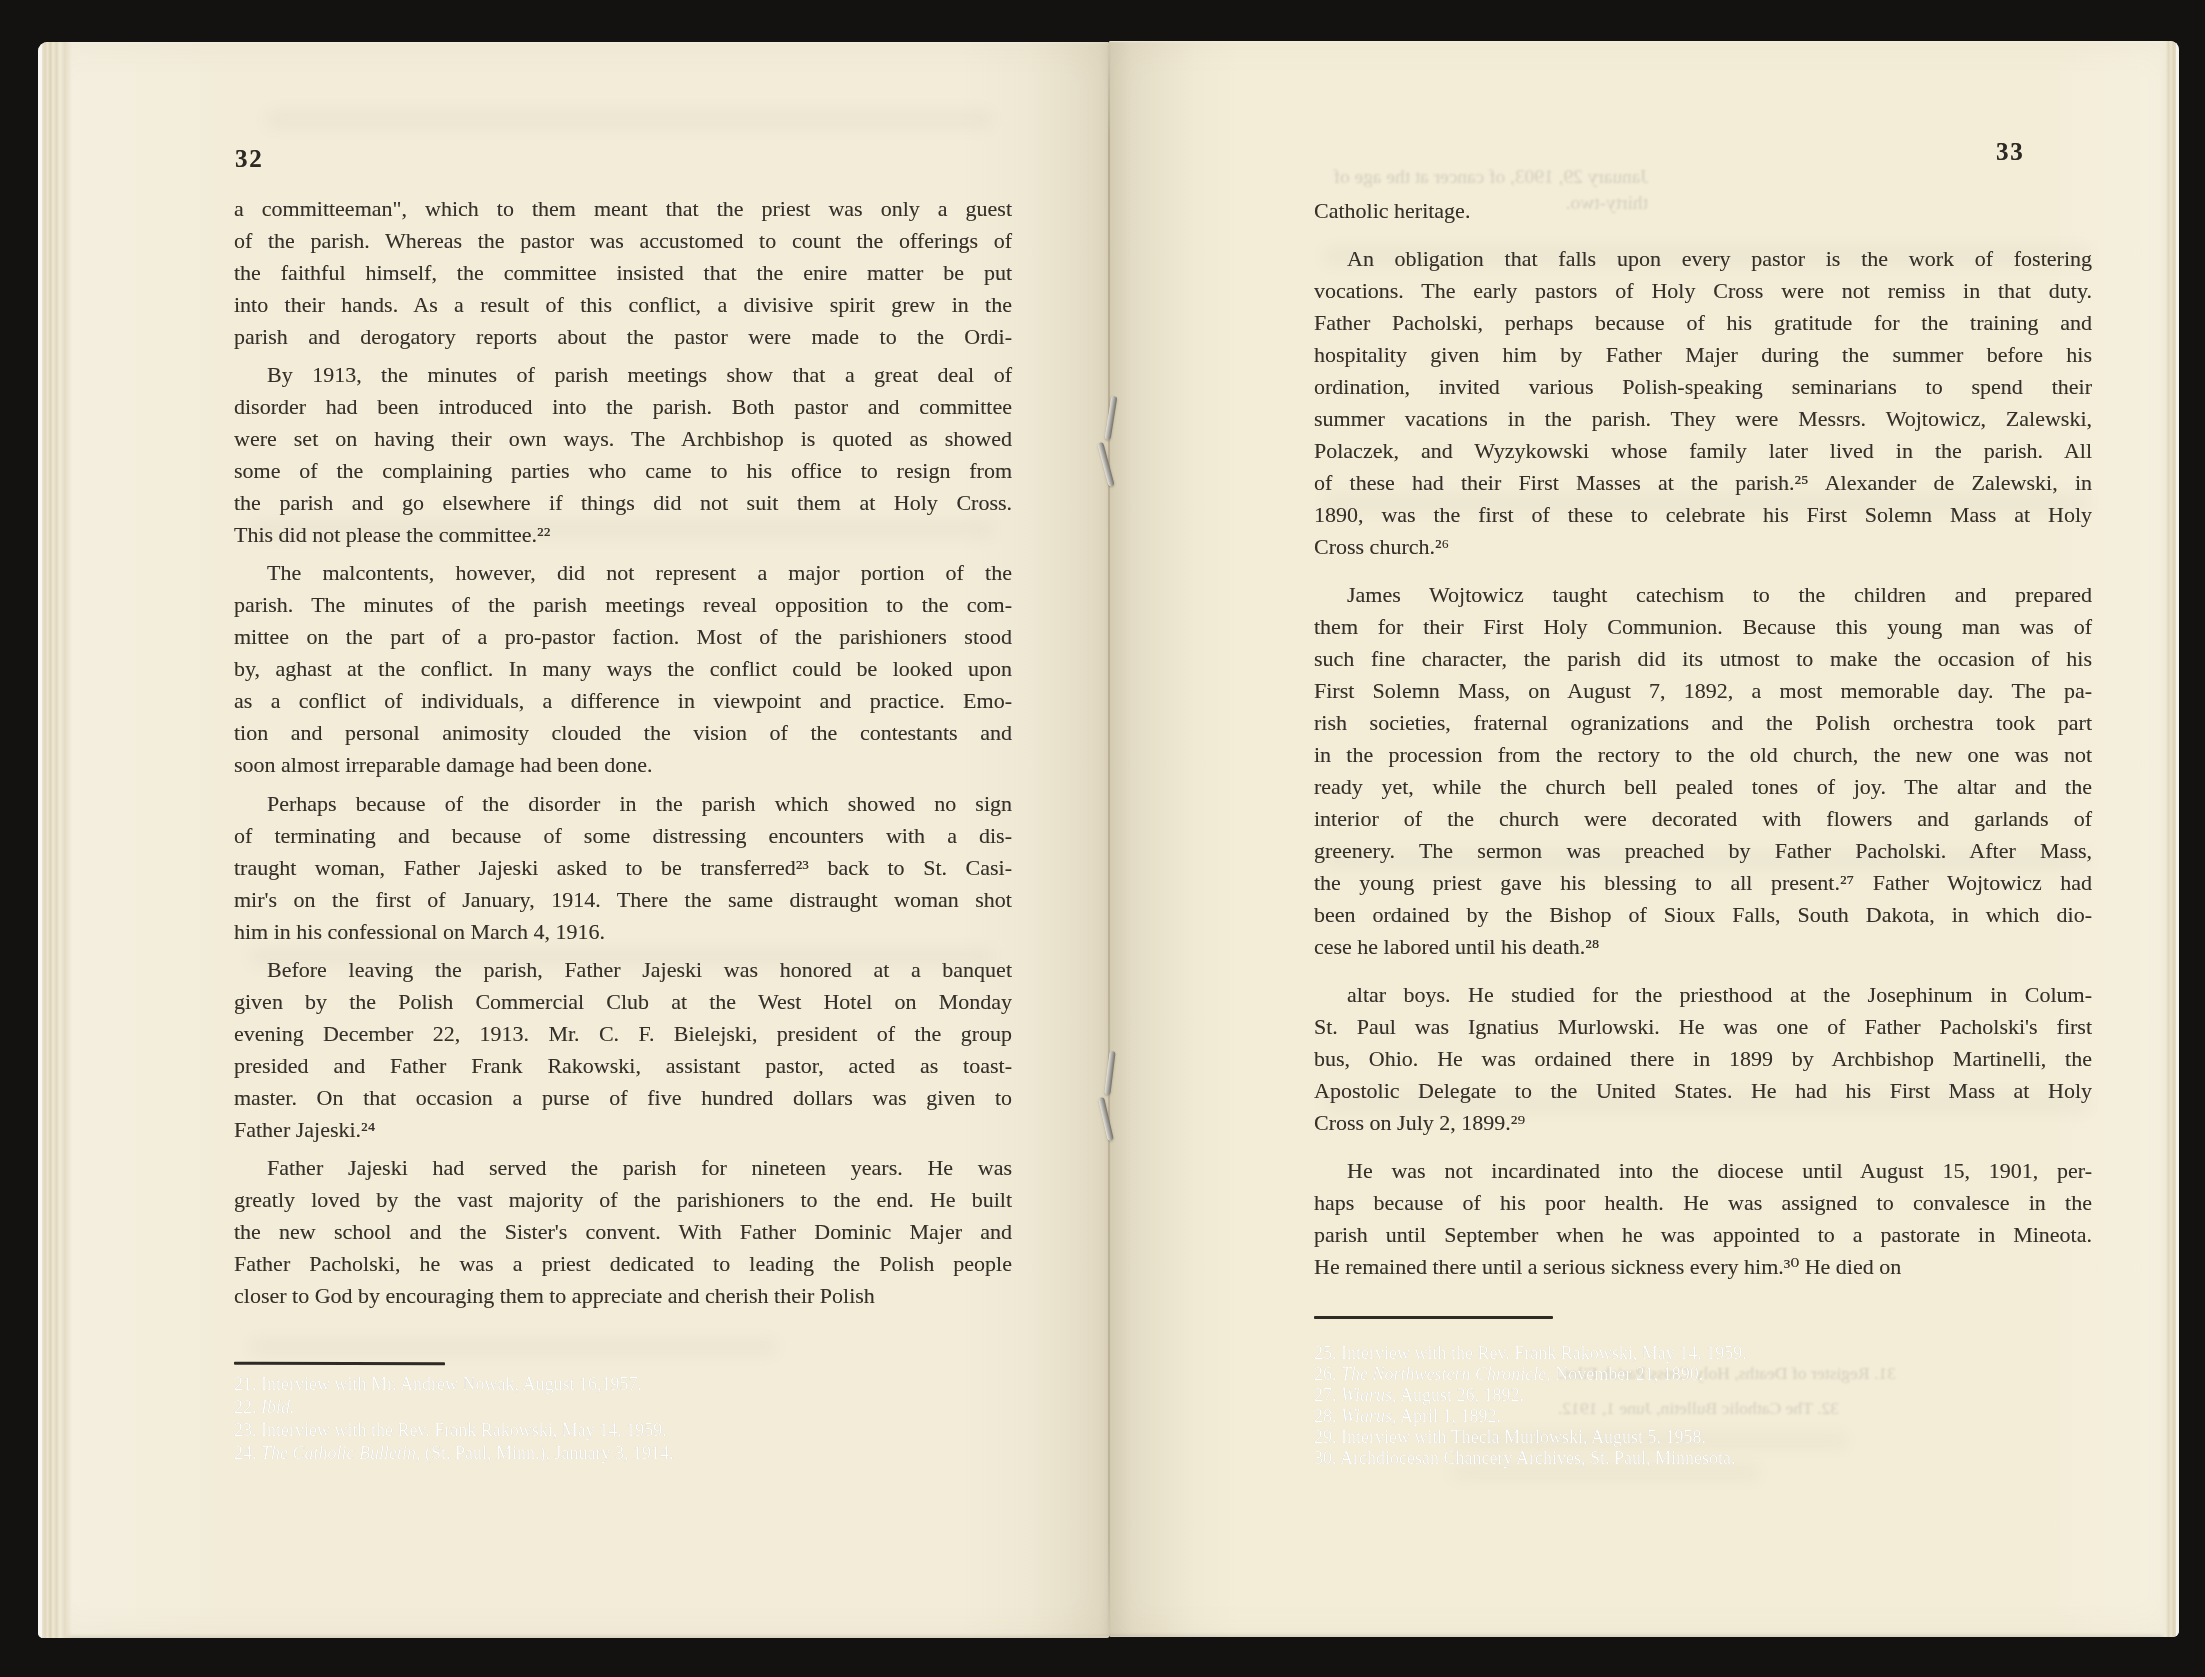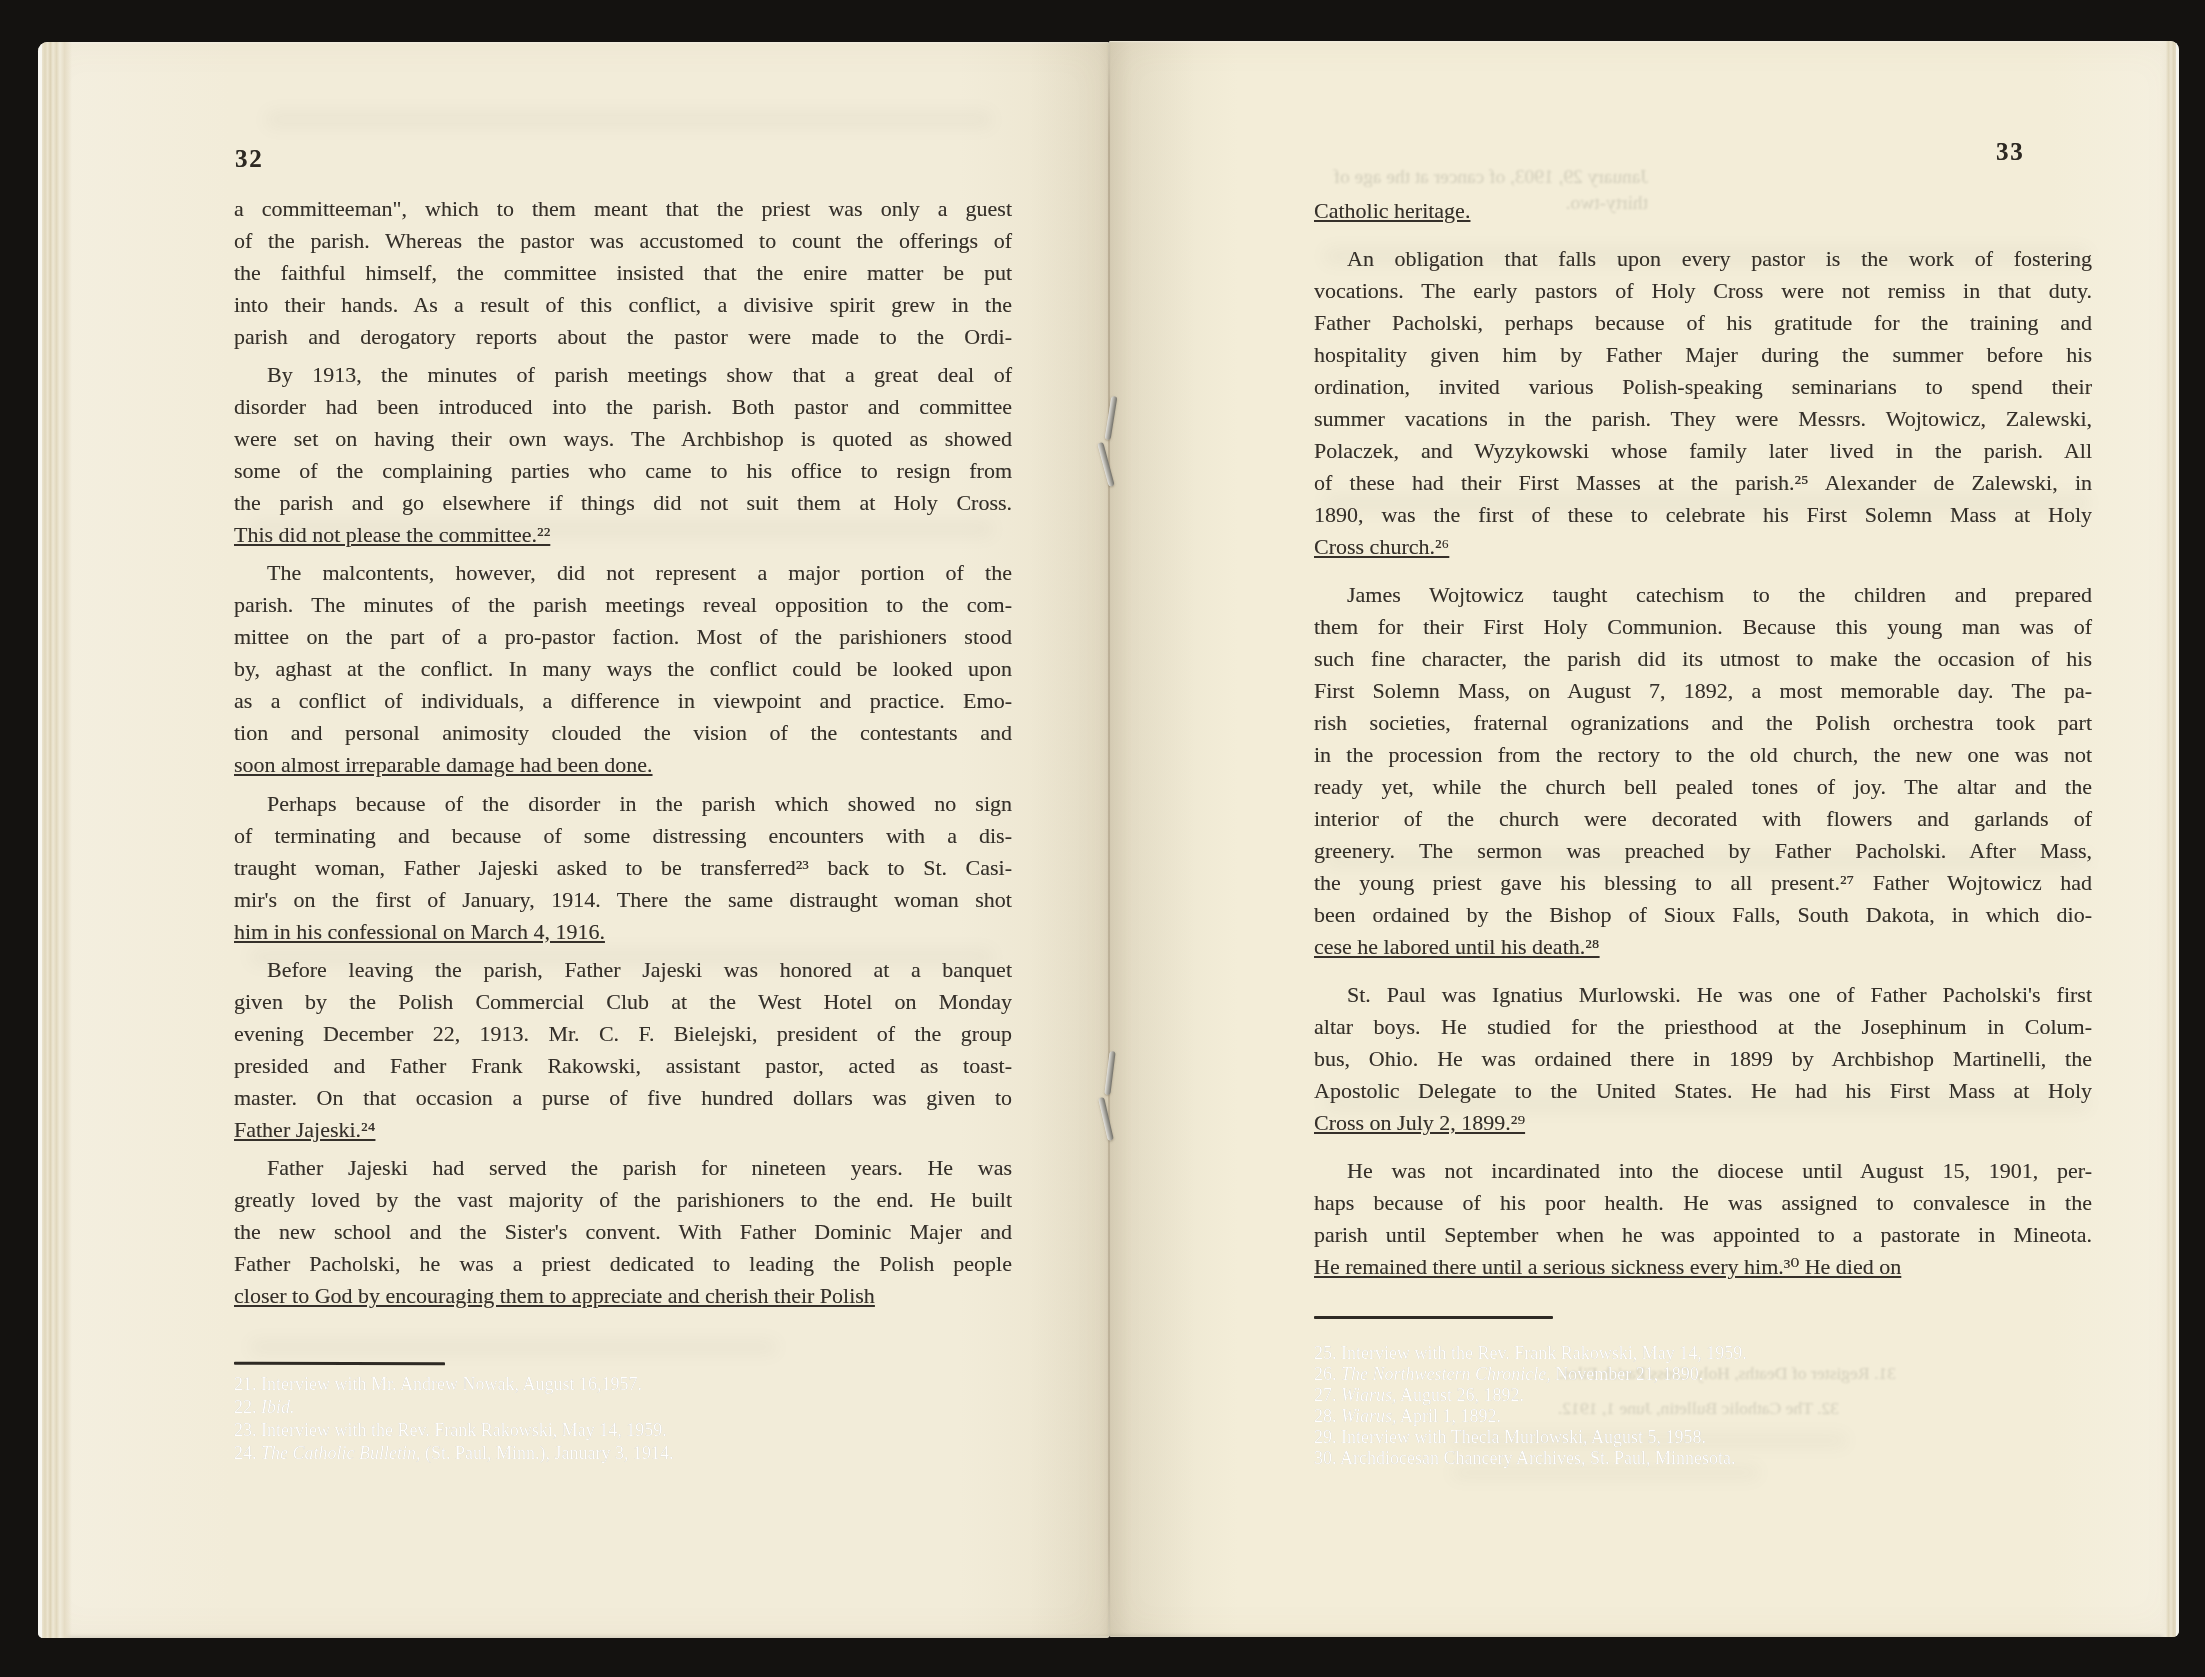--- a/index.html
+++ b/index.html
@@ -75,21 +75,21 @@
   .pn-right{left:1996px;top:139px;}
   
   .body{position:absolute;width:778px;font-size:22px;color:var(--ink);
         text-shadow:0 0 0.4px rgba(60,52,40,.35);}
   .body-left{left:234px;top:193px;}
   .body-right{left:1314px;top:195px;}
   .para{margin:0;}
   .body-left .para + .para{margin-top:6.2px;}
   .body-right .para + .para{margin-top:16px;}
   .line{height:32px;line-height:32px;text-align:justify;text-align-last:justify;white-space:normal;}
-  .line.last{text-align-last:left;text-decoration:underline;}
+  .line.last{text-align-last:left;}
   .para.indent .line:first-child{text-indent:33px;}
   
   .fnrule{position:absolute;background:#2e2a24;border-radius:0.9px;}
   .rule-left{left:234px;top:1362px;width:211px;height:2.6px;transform:rotate(.15deg);}
   .rule-right{left:1314px;top:1316px;width:239px;height:2.6px;}
   .fns{position:absolute;font-size:18px;color:#ffffff;text-shadow:0 0 0.4px rgba(55,48,38,.35);}
   .fns-left{left:234px;top:1373px;}
   .fns-right{left:1314px;top:1343px;}
   .fns-left .fn{height:23px;line-height:23px;}
   .fns-right .fn{height:21px;line-height:21px;}
@@ -207,22 +207,22 @@
         <div class="line">rish societies, fraternal ogranizations and the Polish orchestra took part</div>
         <div class="line">in the procession from the rectory to the old church, the new one was not</div>
         <div class="line">ready yet, while the church bell pealed tones of joy. The altar and the</div>
         <div class="line">interior of the church were decorated with flowers and garlands of</div>
         <div class="line">greenery. The sermon was preached by Father Pacholski. After Mass,</div>
         <div class="line">the young priest gave his blessing to all present.²⁷ Father Wojtowicz had</div>
         <div class="line">been ordained by the Bishop of Sioux Falls, South Dakota, in which dio-</div>
         <div class="line last">cese he labored until his death.²⁸</div>
       </div>
       <div class="para indent">
+        <div class="line">altar boys. He studied for the priesthood at the Josephinum in Colum-</div>
         <div class="line">St. Paul was Ignatius Murlowski. He was one of Father Pacholski's first</div>
-        <div class="line">altar boys. He studied for the priesthood at the Josephinum in Colum-</div>
         <div class="line">bus, Ohio. He was ordained there in 1899 by Archbishop Martinelli, the</div>
         <div class="line">Apostolic Delegate to the United States. He had his First Mass at Holy</div>
         <div class="line last">Cross on July 2, 1899.²⁹</div>
       </div>
       <div class="para indent">
         <div class="line">He was not incardinated into the diocese until August 15, 1901, per-</div>
         <div class="line">haps because of his poor health. He was assigned to convalesce in the</div>
         <div class="line">parish until September when he was appointed to a pastorate in Mineota.</div>
         <div class="line last">He remained there until a serious sickness every him.³⁰ He died on</div>
       </div>

